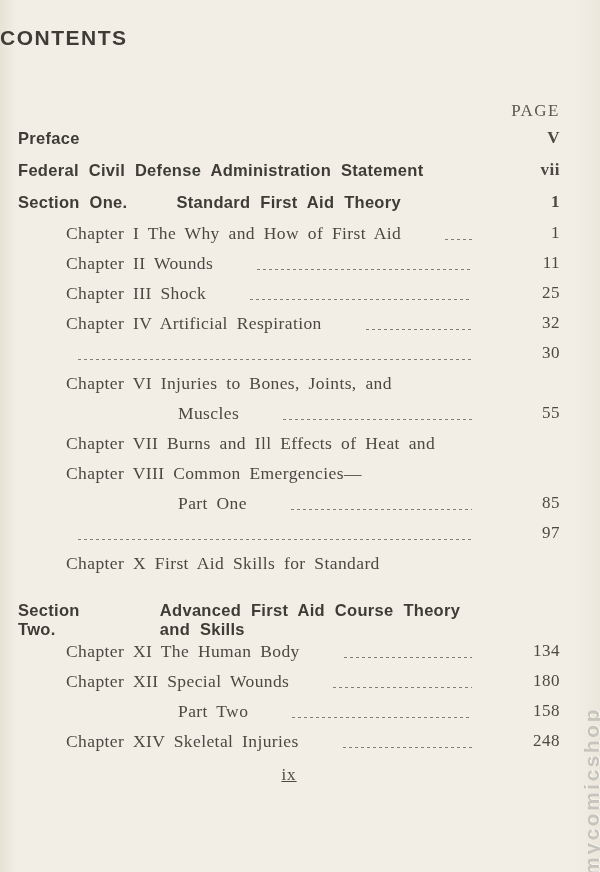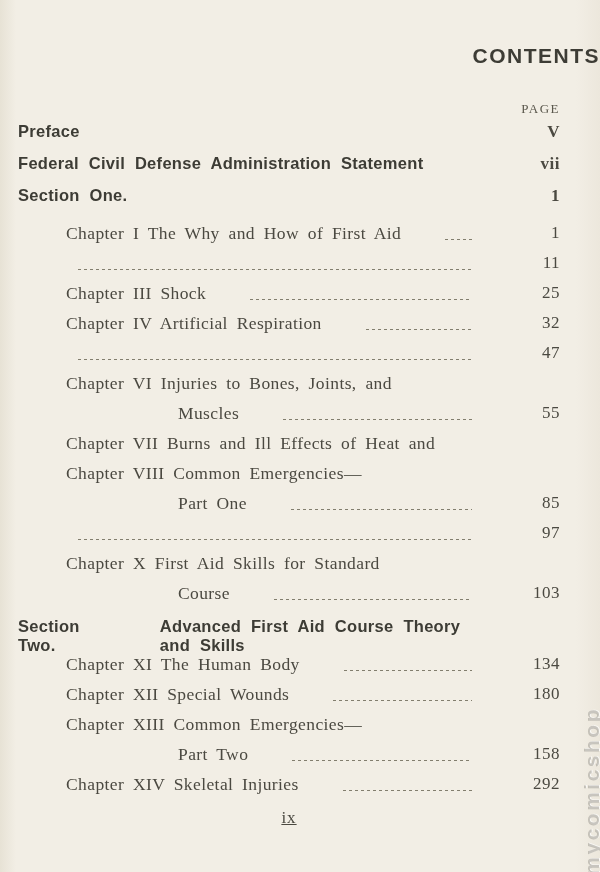--- a/index.html
+++ b/index.html
@@ -13,46 +13,46 @@
   html,body{margin:0;padding:0;}
   body{width:600px;height:872px;overflow:hidden;background:#ddd;}
   .page{
     position:relative;width:600px;height:872px;box-sizing:border-box;
     background:
       linear-gradient(90deg, var(--paper-edge) 0px, var(--paper) 16px, var(--paper) 96%, #ece7dc 100%),
       var(--paper);
     font-family:"Liberation Sans", sans-serif;
   }
   .title{
-    position:absolute;top:26px;left:0;width:100%;text-align:right;
+    position:absolute;top:26px;left:0;width:100%;text-align:left;
     font:700 21px "Liberation Sans", sans-serif;
-    letter-spacing:1.5px;color:var(--ink-sans);margin-top:18px;
+    letter-spacing:1.5px;color:var(--ink-sans);
   }
   .page-col-label{
     position:absolute;top:101px;right:40px;
-    font-family:"Liberation Serif", serif;font-size:13px;
+    font-family:"Liberation Serif", serif;font-size:17px;
     letter-spacing:1.5px;color:#5a574c;
   }
   .toc{
     position:absolute;left:18px;right:40px;top:122px;
   }
   .row{display:block;}
-  .line{display:flex;align-items:flex-start;height:30px;line-height:30px;gap:32px;}
+  .line{display:flex;align-items:center;height:30px;line-height:30px;gap:32px;}
   .front .line,.section .line{
     height:32px;line-height:32px;
     font:700 16.5px "Liberation Sans", sans-serif;
     color:var(--ink-sans);letter-spacing:0.3px;word-spacing:5px;
   }
   .chapter .line{
     font-family:"Liberation Serif", serif;font-size:17.5px;
     color:var(--ink-serif);letter-spacing:0.4px;word-spacing:4px;
     padding-left:48px;
   }
   .chapter .line.cont{padding-left:160px;}
-  .row.gap{margin-top:9px;}
+  .row.gap{margin-top:26px;}
   .sec-title{margin-left:17px;}
   .spacer{flex:1;}
   .leader{
     flex:1;align-self:flex-end;height:1.5px;margin:0 10px 8px 12px;
     background:repeating-linear-gradient(to right, var(--leader) 0 3px, transparent 3px 6px);
   }
   .pg{
     font-family:"Liberation Serif", serif;font-size:17px;
     color:var(--ink-serif);min-width:46px;text-align:right;
     letter-spacing:0.5px;flex:0 0 auto;
@@ -91,33 +91,35 @@
         <div class="row front">
           <div class="line">
             <span class="entry-text">Federal Civil Defense Administration Statement</span>
             <span class="spacer"></span>
             <span class="pg">vii</span>
           </div>
         </div>
         <div class="row section">
           <div class="line">
             <span class="entry-text">Section One.</span>
+            <span class="sec-title">Standard First Aid Theory</span>
             <span class="spacer"></span>
             <span class="pg">1</span>
           </div>
         </div>
         <div class="row chapter">
           <div class="line">
             <span class="entry-text">Chapter I The Why and How of First Aid</span>
             <span class="leader"></span>
             <span class="pg">1</span>
           </div>
         </div>
         <div class="row chapter">
           <div class="line">
+            <span class="entry-text">Chapter II Wounds</span>
             <span class="leader"></span>
             <span class="pg">11</span>
           </div>
         </div>
         <div class="row chapter">
           <div class="line">
             <span class="entry-text">Chapter III Shock</span>
             <span class="leader"></span>
             <span class="pg">25</span>
           </div>
@@ -125,21 +127,21 @@
         <div class="row chapter">
           <div class="line">
             <span class="entry-text">Chapter IV Artificial Respiration</span>
             <span class="leader"></span>
             <span class="pg">32</span>
           </div>
         </div>
         <div class="row chapter">
           <div class="line">
             <span class="leader"></span>
-            <span class="pg">47</span>
+            <span class="pg">30</span>
           </div>
         </div>
         <div class="row chapter">
           <div class="line">
             <span class="entry-text">Chapter VI Injuries to Bones, Joints, and</span>
             <span class="spacer"></span>
             <span class="pg empty"></span>
           </div>
           <div class="line cont">
             <span class="entry-text">Muscles</span>
@@ -171,25 +173,20 @@
             <span class="leader"></span>
             <span class="pg">97</span>
           </div>
         </div>
         <div class="row chapter">
           <div class="line">
             <span class="entry-text">Chapter X First Aid Skills for Standard</span>
             <span class="spacer"></span>
             <span class="pg empty"></span>
           </div>
-          <div class="line cont">
-            <span class="entry-text">Course</span>
-            <span class="leader"></span>
-            <span class="pg">103</span>
-          </div>
         </div>
         <div class="row section gap">
           <div class="line">
             <span class="entry-text">Section Two.</span>
             <span class="sec-title">Advanced First Aid Course Theory and Skills</span>
             <span class="spacer"></span>
             <span class="pg empty"></span>
           </div>
         </div>
         <div class="row chapter">
@@ -200,36 +197,31 @@
           </div>
         </div>
         <div class="row chapter">
           <div class="line">
             <span class="entry-text">Chapter XII Special Wounds</span>
             <span class="leader"></span>
             <span class="pg">180</span>
           </div>
         </div>
         <div class="row chapter">
-          <div class="line">
-            <span class="entry-text">Chapter XIII Common Emergencies—</span>
-            <span class="spacer"></span>
-            <span class="pg empty"></span>
-          </div>
           <div class="line cont">
             <span class="entry-text">Part Two</span>
             <span class="leader"></span>
             <span class="pg">158</span>
           </div>
         </div>
         <div class="row chapter">
           <div class="line">
             <span class="entry-text">Chapter XIV Skeletal Injuries</span>
             <span class="leader"></span>
-            <span class="pg">292</span>
+            <span class="pg">248</span>
           </div>
         </div>
       </div>
     <div class="folio">ix</div>
   </div>
 
   <div class="watermark">mycomicshop</div>
 </div>
 
 </body></html>

